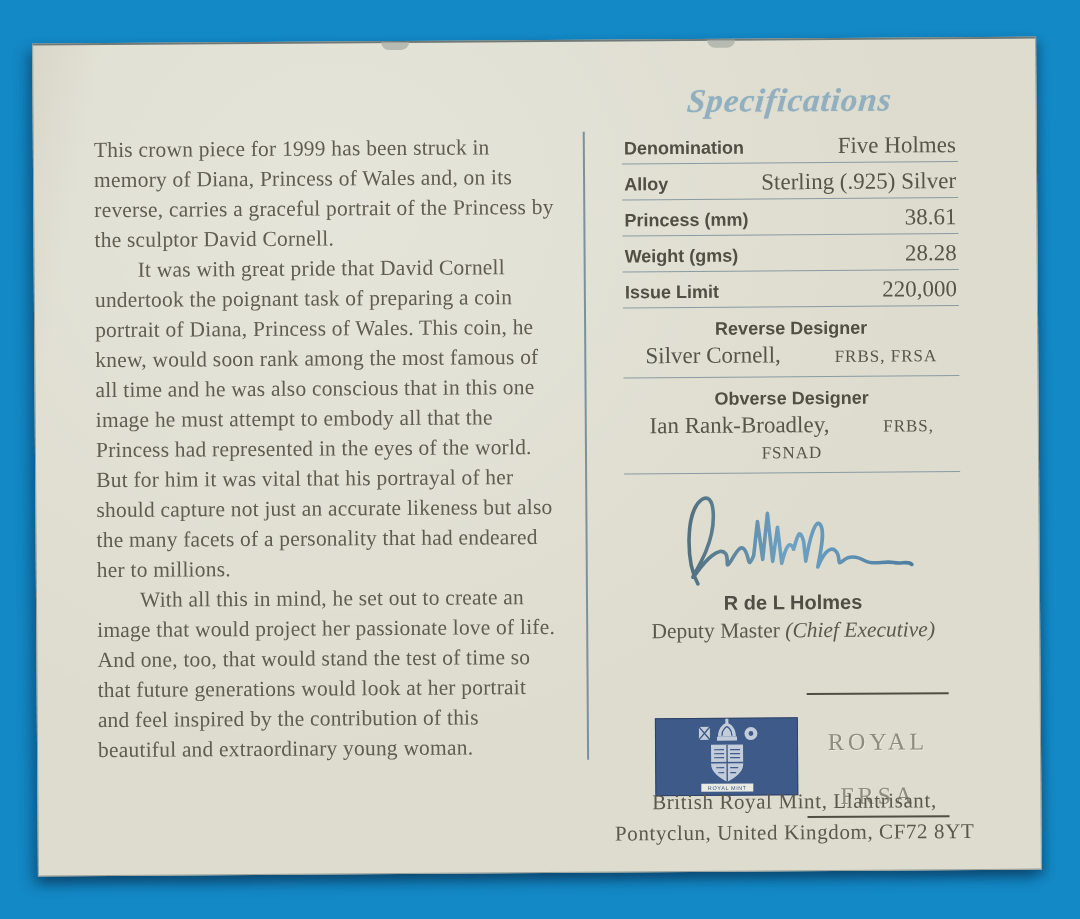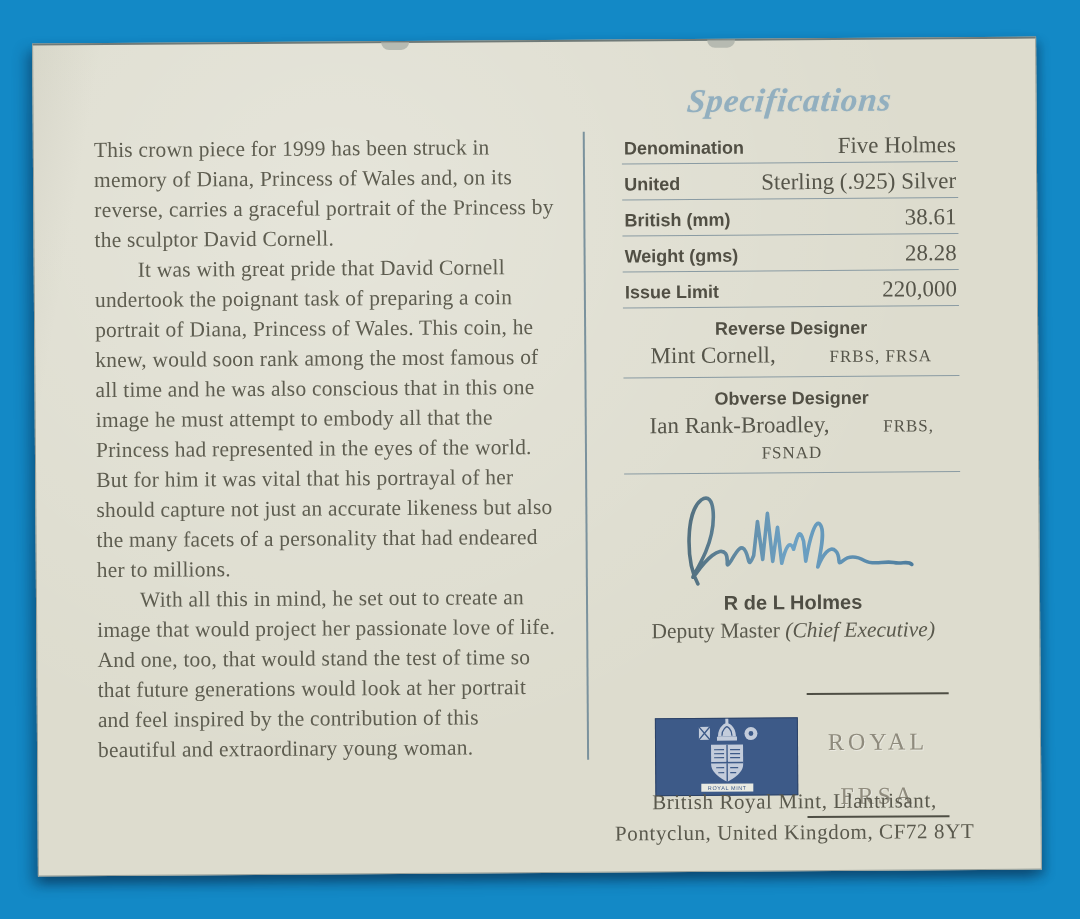--- a/index.html
+++ b/index.html
@@ -129,40 +129,40 @@
   <div class="divider"></div>
 
   <div class="right-col">
     <h2 class="spec-title">Specifications</h2>
 
     <div class="spec-row">
       <span class="spec-label">Denomination</span>
       <span class="spec-value">Five Holmes</span>
     </div>
     <div class="spec-row">
-      <span class="spec-label">United</span>
+      <span class="spec-label">Alloy</span>
       <span class="spec-value">Sterling (.925) Silver</span>
     </div>
     <div class="spec-row">
-      <span class="spec-label">British (mm)</span>
+      <span class="spec-label">Princess (mm)</span>
       <span class="spec-value">38.61</span>
     </div>
     <div class="spec-row">
       <span class="spec-label">Weight (gms)</span>
       <span class="spec-value">28.28</span>
     </div>
     <div class="spec-row">
       <span class="spec-label">Issue Limit</span>
       <span class="spec-value">220,000</span>
     </div>
 
     <div class="designer">
       <div class="role">Reverse Designer</div>
       <div class="name">
-        <span>Mint Cornell,</span>
+        <span>Silver Cornell,</span>
         <span class="creds">FRBS, FRSA</span>
       </div>
     </div>
 
     <div class="designer">
       <div class="role">Obverse Designer</div>
       <div class="name">
         <span>Ian Rank-Broadley,</span>
         <span class="creds">FRBS, FSNAD</span>
       </div>

